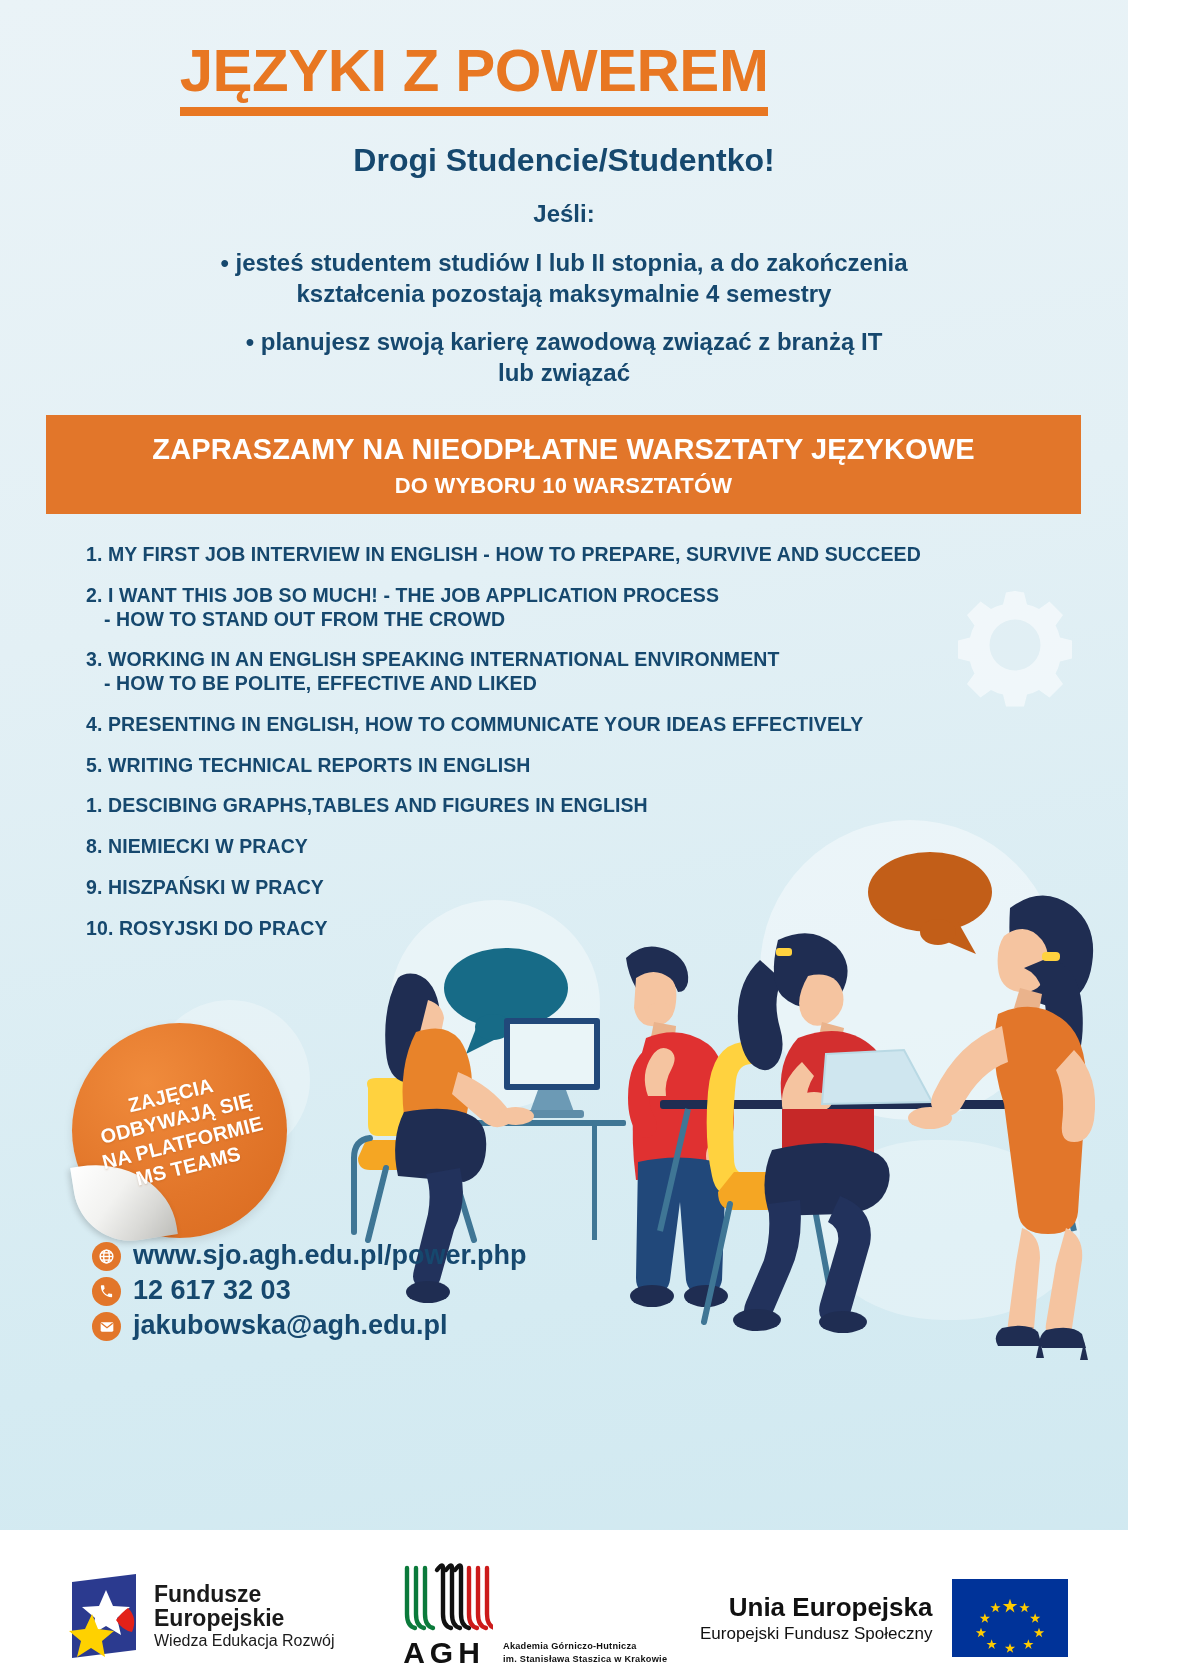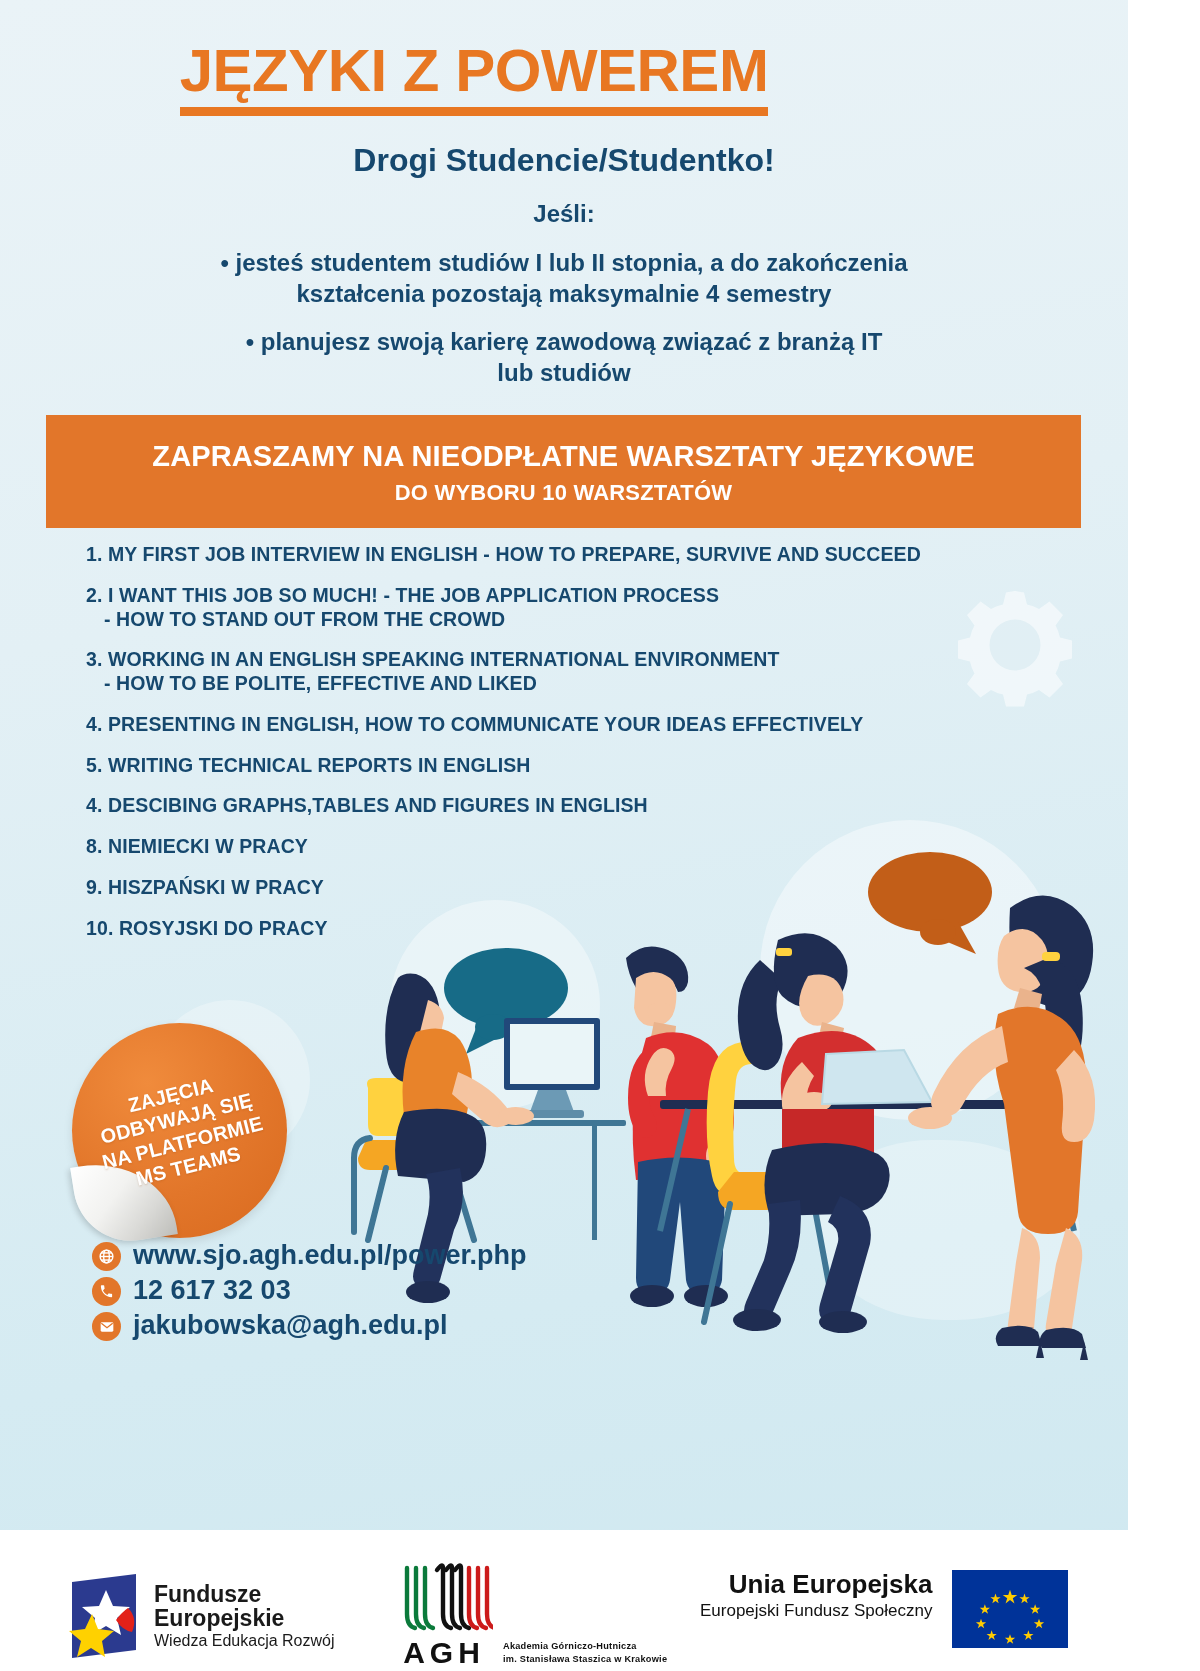--- a/index.html
+++ b/index.html
@@ -78,21 +78,21 @@
     margin-bottom: 18px;
     position: relative;
   }
   .cond .dot {
     font-size: 24px; line-height: 1;
   }
 
   
   .banner {
     position: absolute; left: 46px; top: 415px;
-    width: 1035px; height: 113px;
+    width: 1035px; height: 99px;
     background: #e2762a;
     color: #ffffff;
     display: flex; flex-direction: column;
     align-items: center; justify-content: center;
     padding-top: 4px;
   }
   .banner-main { font-size: 29px; font-weight: 700; letter-spacing: .1px; line-height: 1.1; }
   .banner-sub  { font-size: 22px; font-weight: 700; margin-top: 7px; letter-spacing: .2px; }
 
   
@@ -167,21 +167,21 @@
   .fe-text { color: #1a1a1a; line-height: 1.05; }
   .fe-l1 { font-size: 23px; font-weight: 700; }
   .fe-l2 { font-size: 23px; font-weight: 700; }
   .fe-l3 { font-size: 16px; font-weight: 400; margin-top: 3px; }
 
   .logo-agh { position: absolute; left: 395px; top: 28px; display: flex; align-items: flex-end; gap: 10px; }
   .agh-word { font-size: 30px; font-weight: 700; letter-spacing: 5px; color: #111; line-height: 1; }
   .agh-sub { color: #111; line-height: 1.35; margin-bottom: 3px; }
   .agh-s1, .agh-s2 { font-size: 9.2px; font-weight: 700; letter-spacing: .25px; }
 
-  .logo-ue { position: absolute; left: 700px; top: 40px; display: flex; gap: 20px; }
+  .logo-ue { position: absolute; left: 700px; top: 49px; display: flex; align-items: center; gap: 20px; }
   .ue-text { text-align: right; color: #111; line-height: 1.12; }
   .ue-l1 { font-size: 26px; font-weight: 700; }
   .ue-l2 { font-size: 17px; font-weight: 400; margin-top: 2px; }
   .ue-flag {
     width: 116px; height: 78px; background: #003399;
     position: relative;
   }
 
   
   #gutter {
@@ -215,21 +215,21 @@
 
   <div class="cond-list">
     <div class="cond">
       <span class="dot">•</span>
       <span>jesteś studentem studiów I lub II stopnia, a do zakończenia</span><br>
       <span>kształcenia pozostają maksymalnie 4 semestry</span>
     </div>
     <div class="cond">
       <span class="dot">•</span>
       <span>planujesz swoją karierę zawodową związać z branżą IT</span><br>
-      <span>lub studiów</span>
+      <span>lub związać</span>
     </div>
   </div>
 
   <div class="banner">
     <div class="banner-main">ZAPRASZAMY NA NIEODPŁATNE WARSZTATY JĘZYKOWE</div>
     <div class="banner-sub">DO WYBORU 10 WARSZTATÓW</div>
   </div>
 
   <svg style="position:absolute;left:330px;top:800px;width:800px;height:640px;" viewBox="0 0 800 640">
 
@@ -387,21 +387,21 @@
       <span>3. WORKING IN AN ENGLISH SPEAKING INTERNATIONAL  ENVIRONMENT</span>
       <span class="sub2">- HOW TO BE POLITE, EFFECTIVE AND LIKED</span>
     </div>
     <div class="ws-item">
       <span>4. PRESENTING IN ENGLISH, HOW TO COMMUNICATE YOUR IDEAS EFFECTIVELY</span>
     </div>
     <div class="ws-item">
       <span>5. WRITING TECHNICAL REPORTS IN ENGLISH</span>
     </div>
     <div class="ws-item">
-      <span>4. DESCIBING GRAPHS,TABLES AND FIGURES IN ENGLISH</span>
+      <span>1. DESCIBING GRAPHS,TABLES AND FIGURES IN ENGLISH</span>
     </div>
     <div class="ws-item">
       <span>8. NIEMIECKI W PRACY</span>
     </div>
     <div class="ws-item">
       <span>9. HISZPAŃSKI W PRACY</span>
     </div>
     <div class="ws-item">
       <span>10. ROSYJSKI DO PRACY</span>
     </div>

